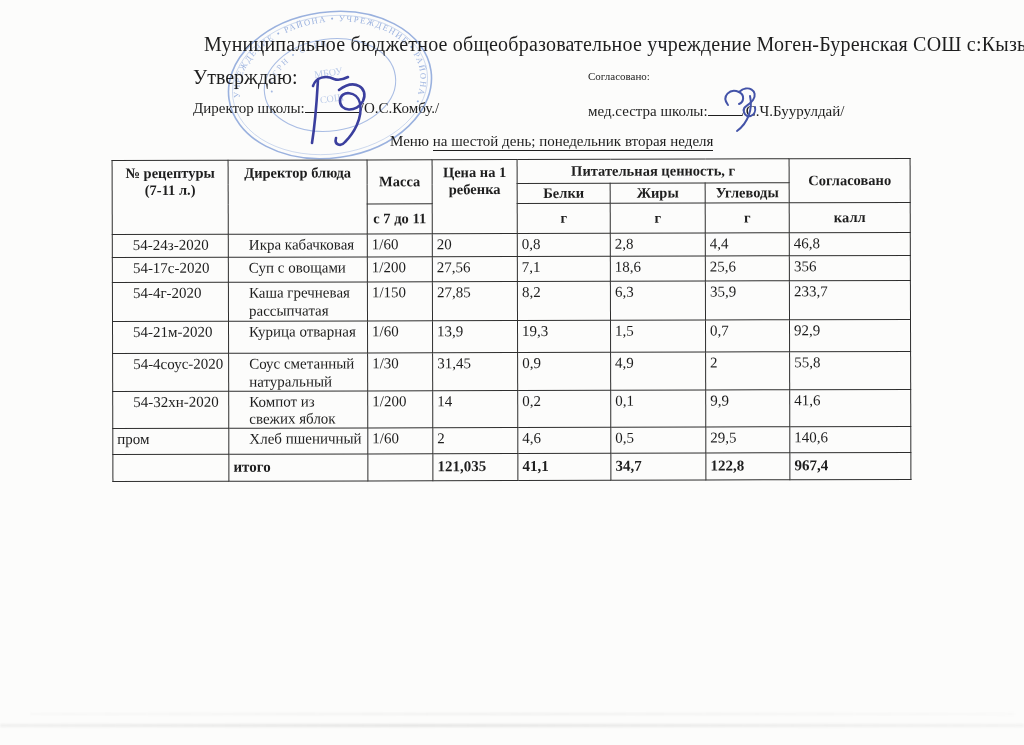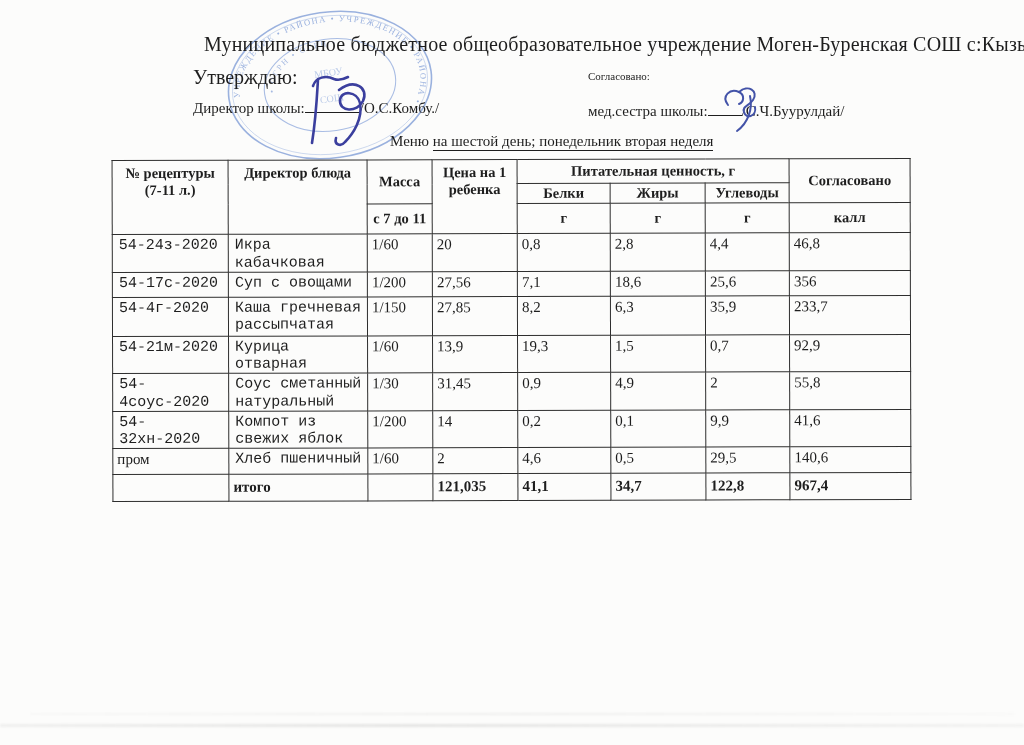--- a/index.html
+++ b/index.html
@@ -33,21 +33,21 @@
   }
   .menu-table th, .menu-table td { border:1.6px solid #2e2e2e; overflow:hidden; }
   .menu-table th {
     font-size:14.5px; font-weight:bold; text-align:center;
     vertical-align:middle; padding:1px 2px; line-height:1.2; white-space:pre-line;
   }
   .menu-table th.th-top { vertical-align:top; padding-top:4px;margin-top:10px; }
   .menu-table td {
     font-size:15px; vertical-align:top; padding:2px 4px 0 4px; line-height:1.15;
   }
-  td.c-left   { text-align:left;  padding-left:6px;font-family:Liberation Mono, monospace; }
+  td.c-left   { text-align:left;  padding-left:20px; }
   td.c-center { text-align:left; }
   td.total    { font-weight:bold; padding-top:4px;margin-left:44px; }
 
   
   .scan-edge {
     position:absolute; left:0; right:0; bottom:18px; height:3px;
     background:linear-gradient(to right, rgba(130,130,130,.10), rgba(150,150,150,.22) 40%, rgba(130,130,130,.08));
     filter:blur(1px);
   }
   .scan-edge2 {

